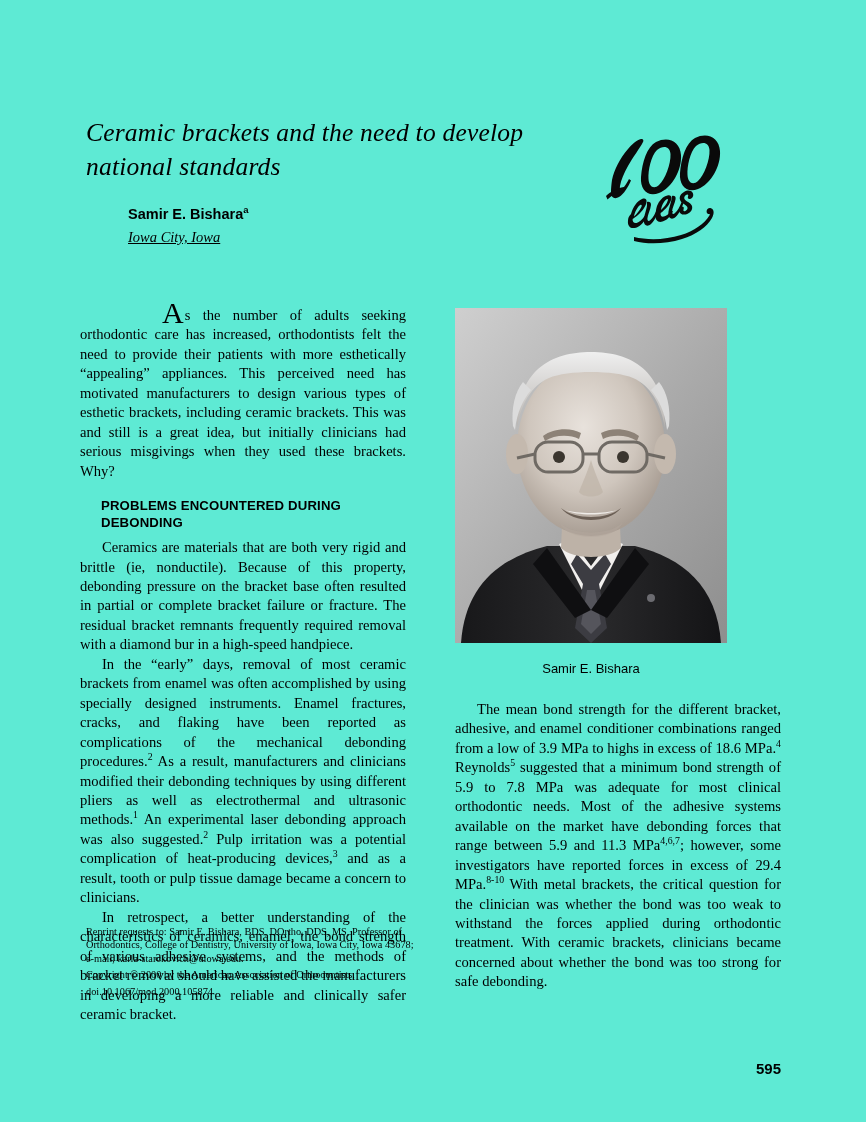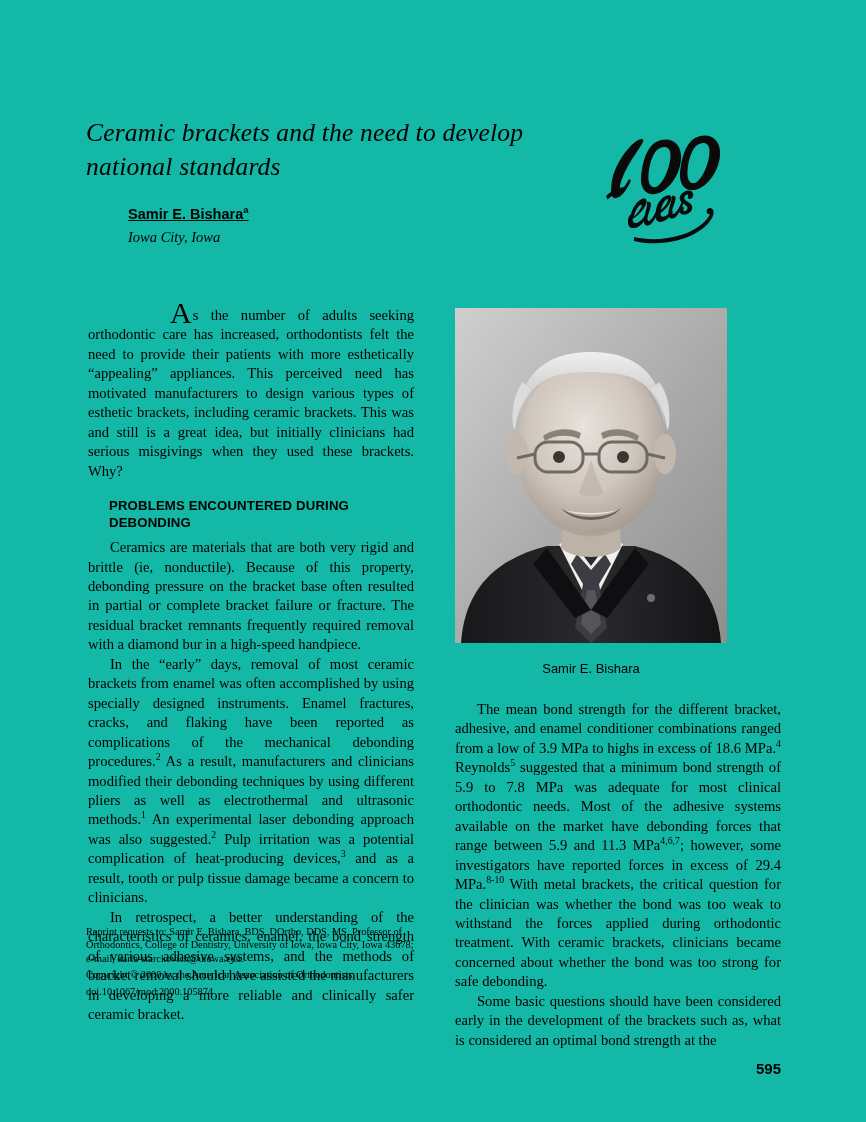--- a/index.html
+++ b/index.html
@@ -12,21 +12,21 @@
     height: 1122px;
     position: relative;
     font-family: "Liberation Serif", serif;
     color: #000000;
     overflow: hidden;
   }
 
   .page {
     position: absolute;
     inset: 0;
-    background: #14b8a6;
+    background: #5eead4;
   }
 
   
   .title-block {
     position: absolute;
     left: 86px;
     top: 116px;
     width: 470px;
   }
   .article-title {
@@ -45,49 +45,49 @@
     left: 128px;
     top: 205px;
     width: 400px;
   }
   .author-name {
     font-family: "Liberation Sans", sans-serif;
     font-weight: bold;
     font-size: 14.5px;
     line-height: 19px;
     margin: 0;
-    text-decoration: underline;
   }
   .author-name sup {
     font-size: 9.5px;
     vertical-align: super;
     line-height: 0;
   }
   .author-loc {
     font-family: "Liberation Serif", serif;
     font-style: italic;
     font-size: 14.5px;
     line-height: 20px;
     margin: 3px 0 12px 0;
+    text-decoration: underline;
   }
 
   
   .logo {
     position: absolute;
     left: 600px;
     top: 118px;
     width: 150px;
     height: 128px;
   }
   .logo svg { display: block; width: 100%; height: 100%; }
 
   
   .col-left {
     position: absolute;
-    left: 88px;
+    left: 80px;
     top: 300px;
     width: 326px;
   }
   .col-right {
     position: absolute;
     left: 455px;
     top: 300px;
     width: 326px;
   }
 
@@ -305,21 +305,20 @@
         <circle cx="196" cy="290" r="4" fill="#6b6b70"></circle>
       </svg>
     </div>
     <div class="photo-caption">Samir E. Bishara</div>
   </div>
 
   <div class="col-right" style="top:700px;">
 
     <p class="body"><span>The mean bond strength for the different bracket, adhesive, and enamel conditioner combinations ranged from a low of 3.9 MPa to highs in excess of 18.6 MPa.</span><sup>4</sup><span> Reynolds</span><sup>5</sup><span> suggested that a minimum bond strength of 5.9 to 7.8 MPa was adequate for most clinical orthodontic needs. Most of the adhesive systems available on the market have debonding forces that range between 5.9 and 11.3 MPa</span><sup>4,6,7</sup><span>; however, some investigators have reported forces in excess of 29.4 MPa.</span><sup>8-10</sup><span> With metal brackets, the critical question for the clinician was whether the bond was too weak to withstand the forces applied during orthodontic treatment. With ceramic brackets, clinicians became concerned about whether the bond was too strong for safe debonding.</span></p>
 
-    <p class="body">Some basic questions should have been considered early in the development of the brackets such as, what is considered an optimal bond strength at the</p>
   </div>
 
   <div class="footnotes">
     <p>Reprint requests to: Samir E. Bishara, BDS, DOrtho, DDS, MS, Professor of Orthodontics, College of Dentistry, University of Iowa, Iowa City, Iowa 43678; e-mail, karla-starckovich@uiowa.edu.</p>
     <p>Copyright © 2000 by the American Association of Orthodontists.</p>
     <p>doi.10.1067/mod.2000.105874</p>
   </div>
 
   <div class="page-number">595</div>
 

